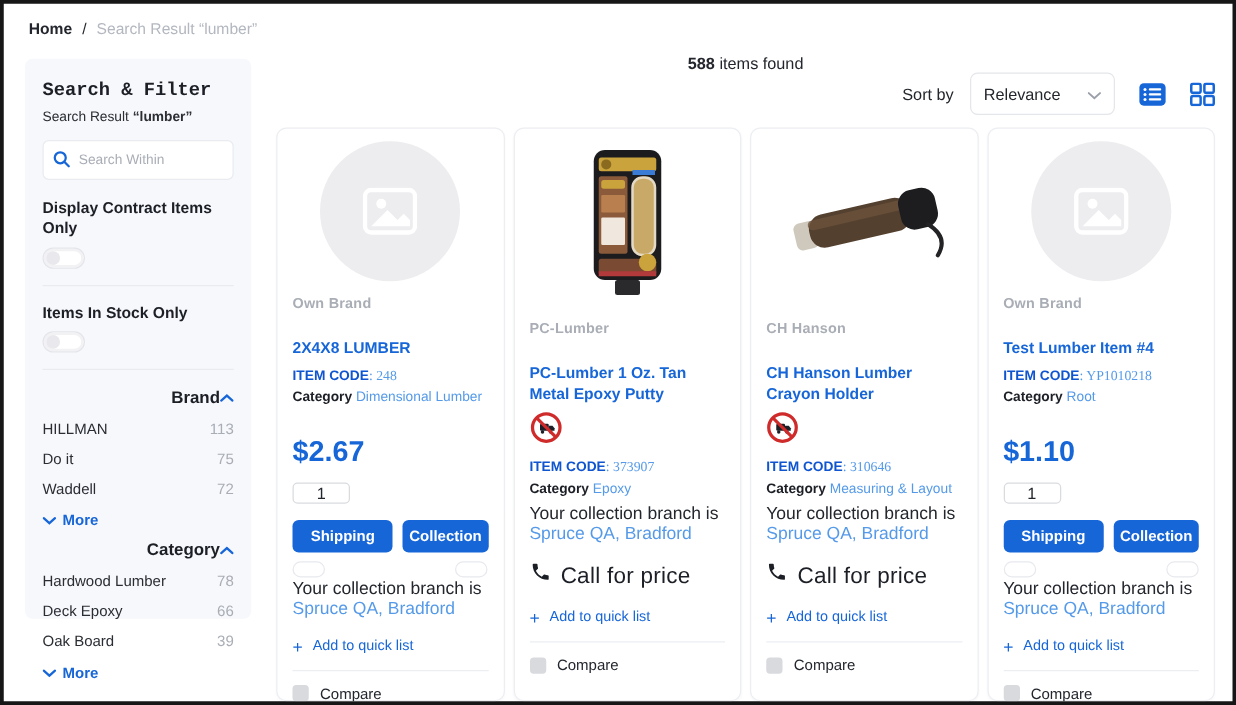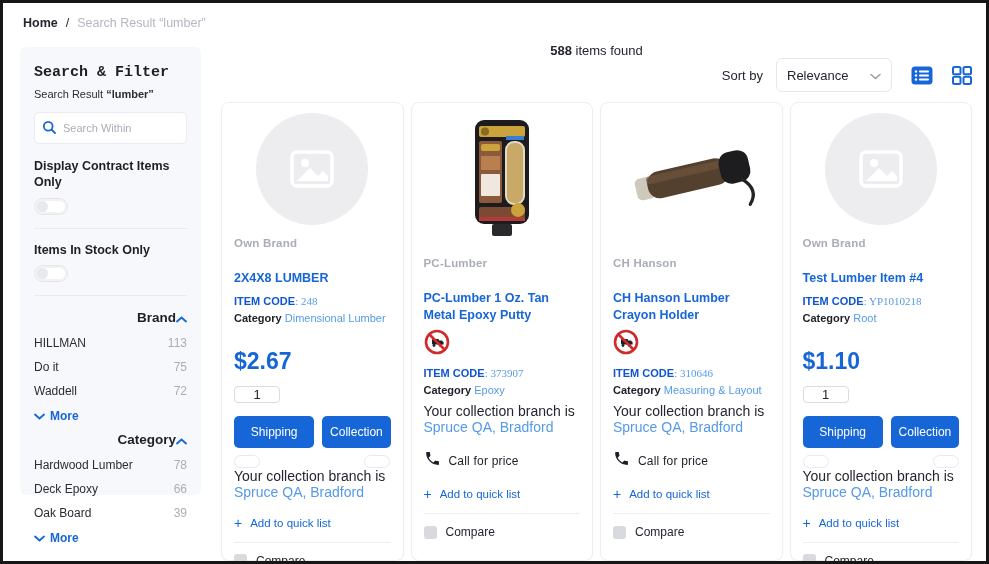--- a/index.html
+++ b/index.html
@@ -56,31 +56,31 @@
   .no-icon { margin-top:5px; }
   .code-line { font-size:11px; margin-top:8px; }
   .code-lbl { color:#1055d0; font-weight:700; }
   .code-val { color:#559ae8;font-family:Liberation Serif, serif; }
   .cat-line { font-size:11px; margin-top:5px; }
   .cat-lbl { color:#1c1f26; font-weight:700; }
   .cat-val { color:#559ae8; cursor:pointer; }
   .price { font-size:23px; font-weight:700; color:#1766d8; margin-top:24px; }
   .qty { width:46px; height:28px; border:1px solid #d9dbe0; border-radius:4px; text-align:center; font-size:13px; color:#23262d; margin-top:11px; outline:none; font-family:inherit; }
   .btn-row { display:flex; gap:8px; margin-top:13px; }
-  .btn { border:none; border-radius:5px; background:#1766d8; color:#fff; font-size:12px; font-weight:400; height:32px; cursor:pointer; font-family:inherit; }
+  .btn { border:none; border-radius:5px; background:#1766d8; color:#fff; font-size:12px; font-weight:700; height:26px; cursor:pointer; font-family:inherit; }
   .btn.ship { flex:1.18; }
   .btn.coll { flex:1; }
   .pill-row { display:flex; margin-top:7px; }
   .opt-pill { width:26px; height:13px; border:1px solid #e8e9ee; border-radius:7px; background:#fff; cursor:pointer; }
   .opt-pill.second { margin-left:104px; }
   .bottom { margin-top:auto; }
   .branch { font-size:14px; color:#23262d; font-weight:500; }
   .branch .link { color:#559ae8; cursor:pointer; }
   .call-row { display:flex; align-items:center; gap:8px; margin-top:15px; cursor:pointer; }
-  .call-txt { font-size:12px; color:#1c1f26; font-weight:500; letter-spacing:.2px; }
+  .call-txt { font-size:18px; color:#1c1f26; font-weight:500; letter-spacing:.2px; }
   .quick { display:flex; align-items:center; gap:8px; margin-top:16px; cursor:pointer; }
   .quick .plus { color:#1766d8; font-size:14px; font-weight:500; line-height:1; }
   .quick .qlbl { color:#1766d8; font-size:11.5px; font-weight:500; }
   .compare-row { border-top:1px solid #eceef2; margin-top:12px; padding-top:11px; display:flex; align-items:center; gap:9px; }
   .cmp-box { width:13px; height:13px; border-radius:3px; background:#d9dade; cursor:pointer; }
   .cmp-lbl { font-size:12px; color:#23262d; }
 
   
   .art { display:flex; align-items:center; justify-content:center; }
 </style>

